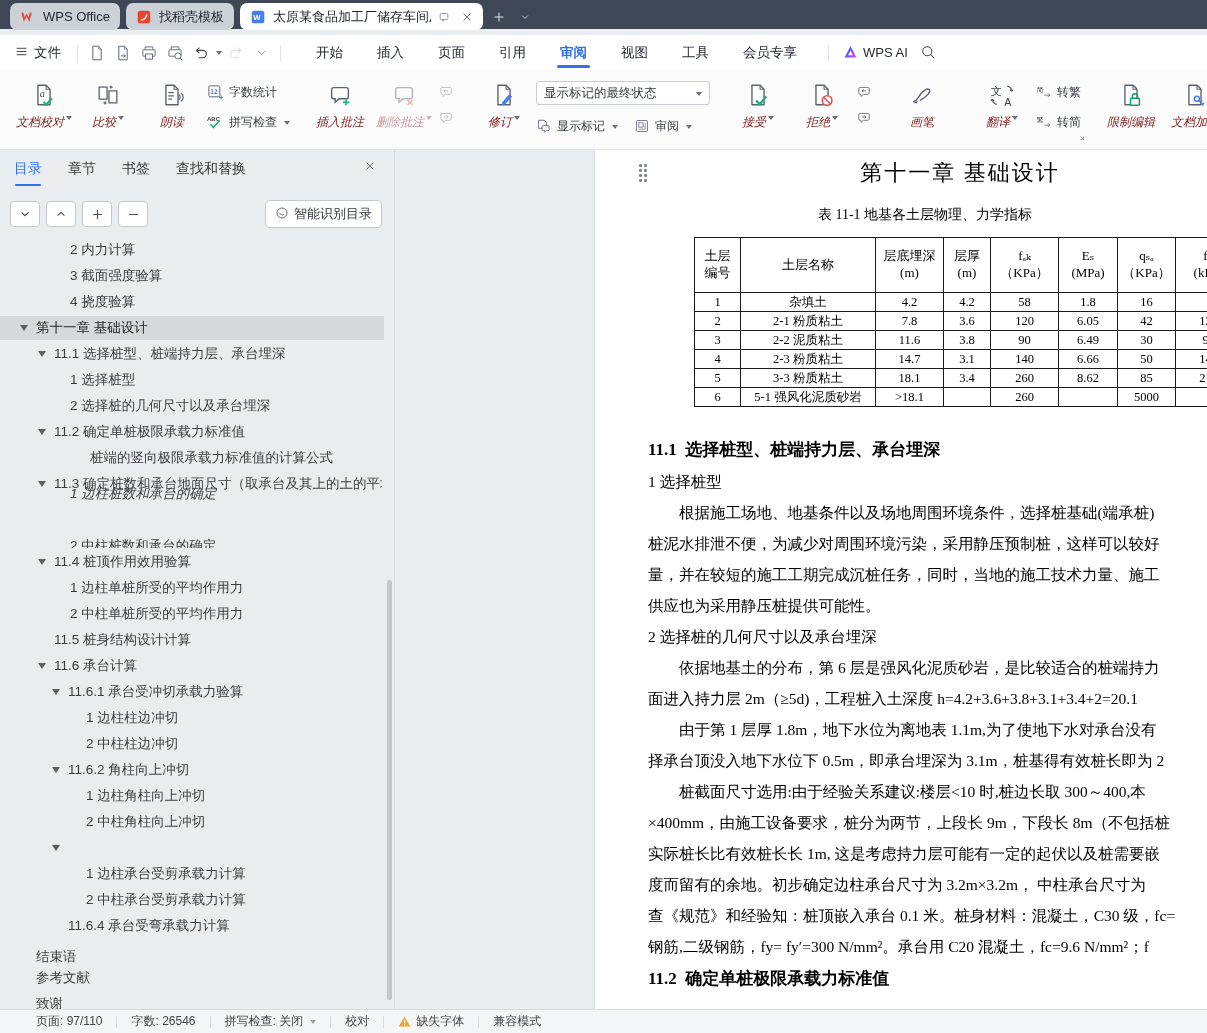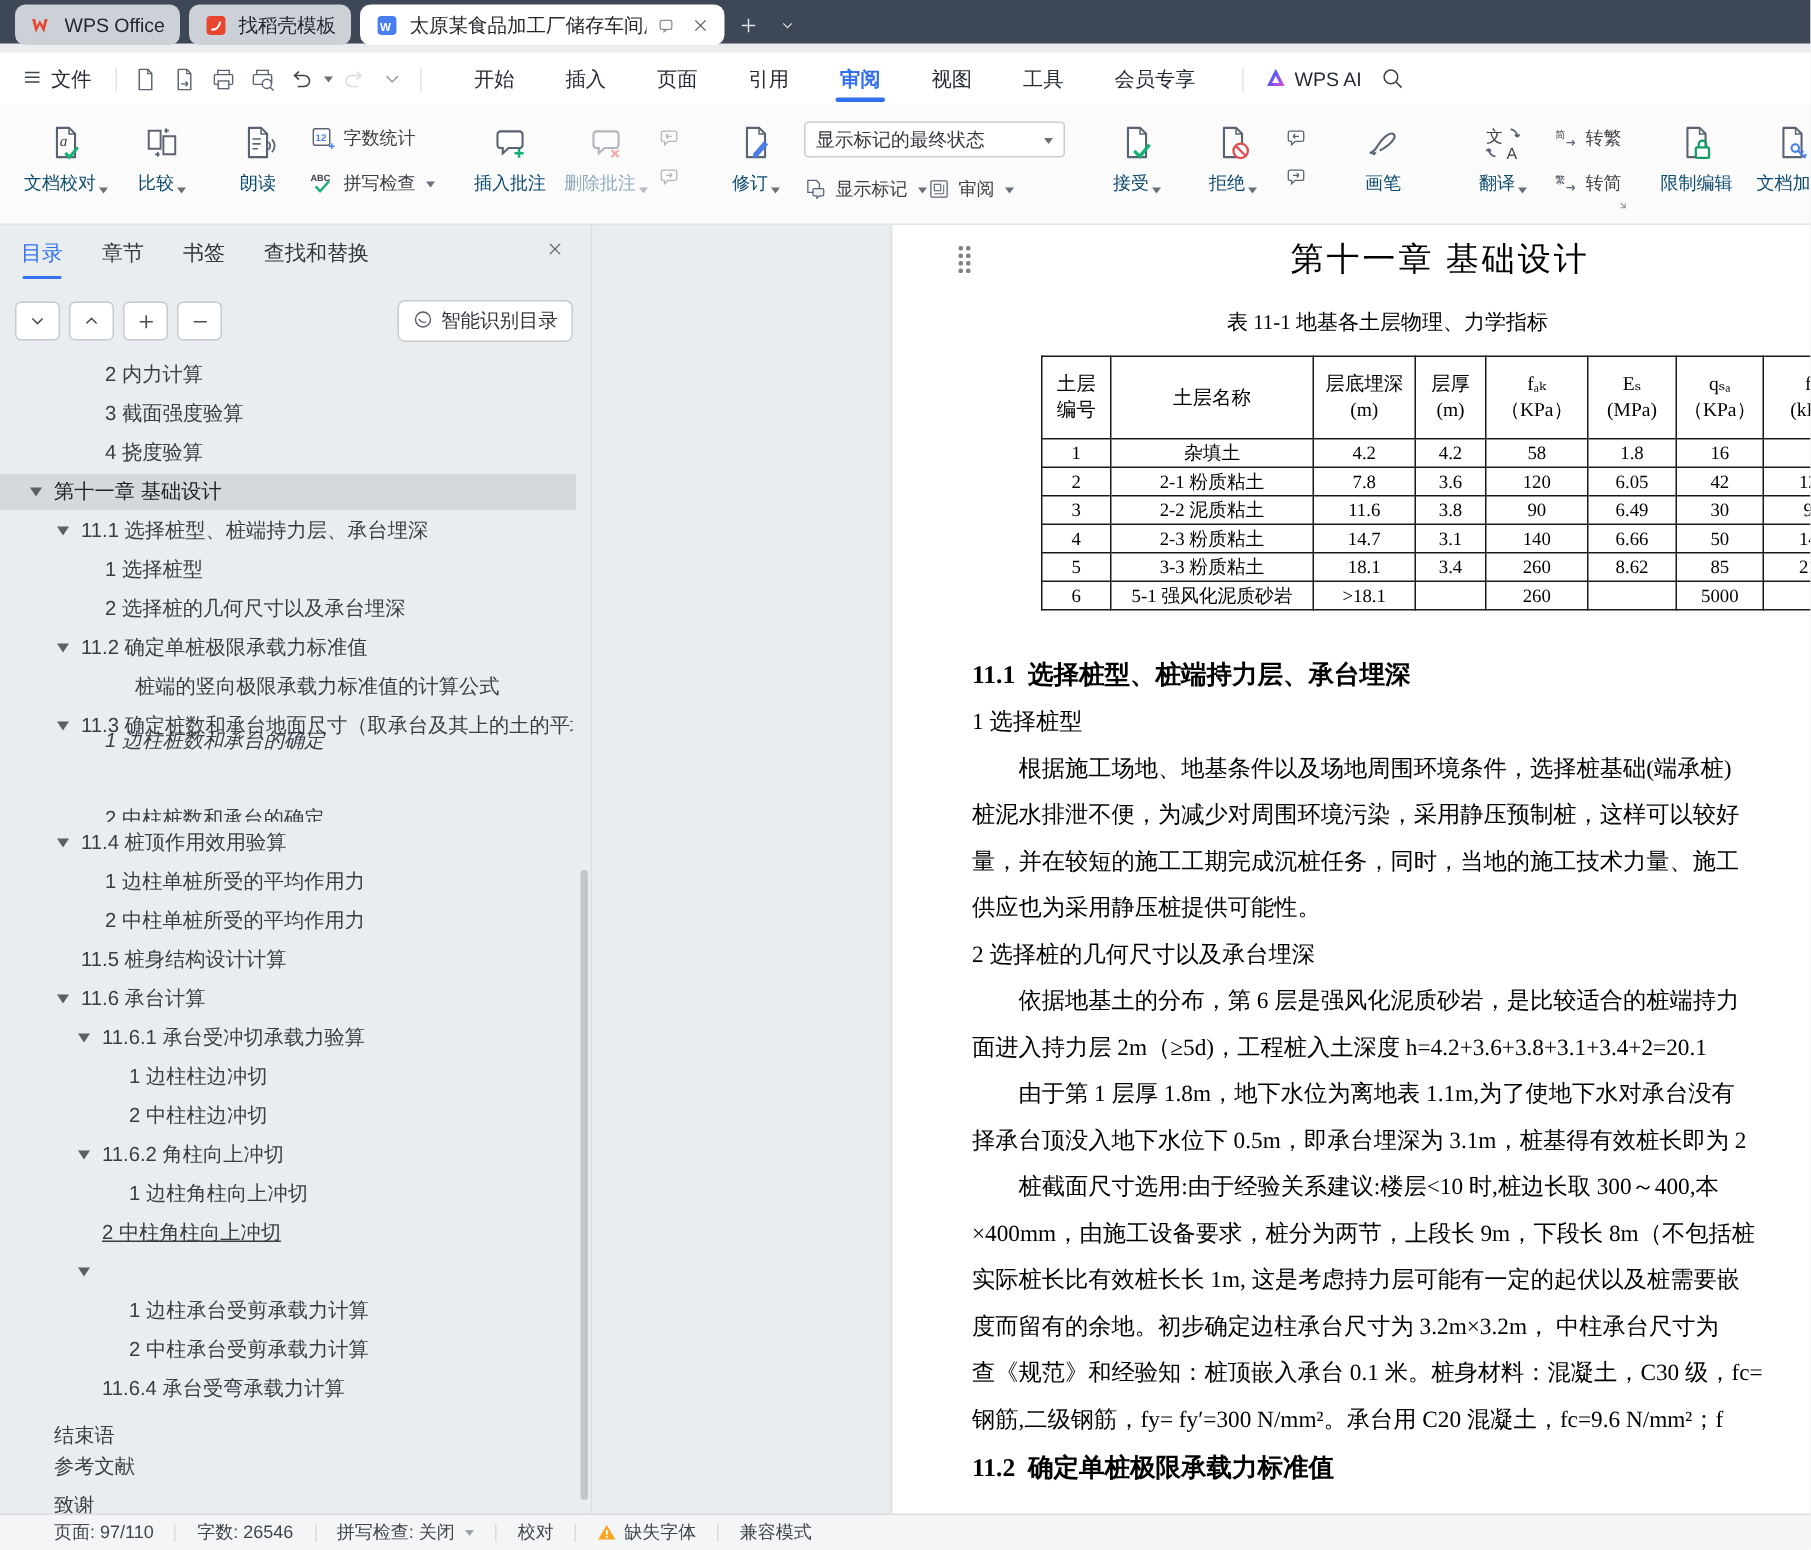--- a/index.html
+++ b/index.html
@@ -28,30 +28,30 @@
   .mitem.active:after{content:"";position:absolute;left:14px;right:14px;bottom:2px;height:3px;border-radius:2px;background:#3370f0;}
   .ai{display:flex;align-items:center;gap:5px;padding:0 8px;cursor:pointer;font-size:13px;}
   
   .ribbon{position:absolute;left:0;top:70px;right:0;height:80px;background:#fbfbfc;border-bottom:1px solid #e0e3e6;
           display:flex;align-items:stretch;padding:4px 6px 0 6px;box-sizing:border-box;}
   .rgroup{display:flex;align-items:flex-start;padding:2px 6px;position:relative;}
   .rdiv{width:1px;background:#e2e4e8;margin:6px 2px 10px 2px;}
   .rbtn{display:flex;flex-direction:column;align-items:center;justify-content:flex-start;min-width:56px;padding:3px 4px;
         border-radius:4px;cursor:pointer;gap:3px;}
   .rbtn .ric{height:32px;display:flex;align-items:center;justify-content:center;}
-  .rlblrow{display:flex;align-items:flex-end;font-size:12px;color:#0c4a6e;line-height:16px;white-space:nowrap;}
+  .rlblrow{display:flex;align-items:flex-start;font-size:12px;color:#7f1d1d;line-height:16px;white-space:nowrap;font-style:italic;}
   .rbtn.dis,.rrow.dis,.rnav.dis{opacity:.45;pointer-events:none;}
   .rstack{display:flex;flex-direction:column;justify-content:center;gap:6px;padding:4px 2px;}
   .rrow{display:flex;align-items:center;gap:5px;font-size:12px;color:#3b4045;cursor:pointer;white-space:nowrap;height:24px;}
   .rnav{display:flex;flex-direction:column;gap:10px;padding:8px 2px 0 2px;}
   .rnav span{display:flex;cursor:pointer;}
   .rcombocol{display:flex;flex-direction:column;gap:9px;padding-top:5px;}
   .combo{width:158px;height:22px;border:1px solid #c9ccd2;border-radius:3px;background:#fff;display:flex;align-items:center;
          justify-content:space-between;padding:0 7px;font-size:12.5px;color:#33373d;cursor:pointer;}
-  .comborow{display:flex;}
+  .comborow{display:flex;gap:16px;}
   .corner{position:absolute;right:2px;bottom:4px;font-size:10px;color:#8a8f98;line-height:10px;cursor:pointer;}
   
   .sidebar{position:absolute;left:0;top:150px;width:395px;bottom:23px;background:#e9edf0;border-right:1px solid #d9dde0;box-sizing:border-box;}
   .sbtabs{position:absolute;left:14px;top:8px;right:10px;height:26px;display:flex;align-items:center;gap:26px;font-size:14px;color:#33373d;}
   .sbtab{cursor:pointer;position:relative;padding-bottom:4px;}
   .sbtab.active{color:#3370f0;}
   .sbtab.active:after{content:"";position:absolute;left:1px;right:1px;bottom:-4px;height:2.5px;background:#3370f0;border-radius:2px;}
   .sbclose{position:absolute;right:18px;top:10px;cursor:pointer;display:flex;}
   .sbtools{position:absolute;left:10px;top:50px;right:12px;height:28px;display:flex;align-items:center;gap:6px;}
   .sqbtn{width:28px;height:24px;background:#fff;border:1px solid #c6cacf;border-radius:4px;display:flex;align-items:center;justify-content:center;cursor:pointer;}
@@ -617,21 +617,21 @@
           <span class="ttext" style="left: 86px;">2 中柱柱边冲切</span>
         </div>
         <div class="titem" style="top: 524px;">
           <span class="tri" style="left: 52px;"></span>
           <span class="ttext" style="left: 68px;">11.6.2 角柱向上冲切</span>
         </div>
         <div class="titem" style="top: 550px;">
           <span class="ttext" style="left: 86px;">1 边柱角柱向上冲切</span>
         </div>
         <div class="titem" style="top: 576px;">
-          <span class="ttext" style="left: 68px; text-decoration: underline;">2 中柱角柱向上冲切</span>
+          <span class="ttext" style="left: 86px;">2 中柱角柱向上冲切</span>
         </div>
         <div class="titem" style="top: 602px;">
           <span class="tri" style="left: 52px;"></span>
         </div>
         <div class="titem" style="top: 628px;">
           <span class="ttext" style="left: 86px;">1 边柱承台受剪承载力计算</span>
         </div>
         <div class="titem" style="top: 654px;">
           <span class="ttext" style="left: 86px;">2 中柱承台受剪承载力计算</span>
         </div>

